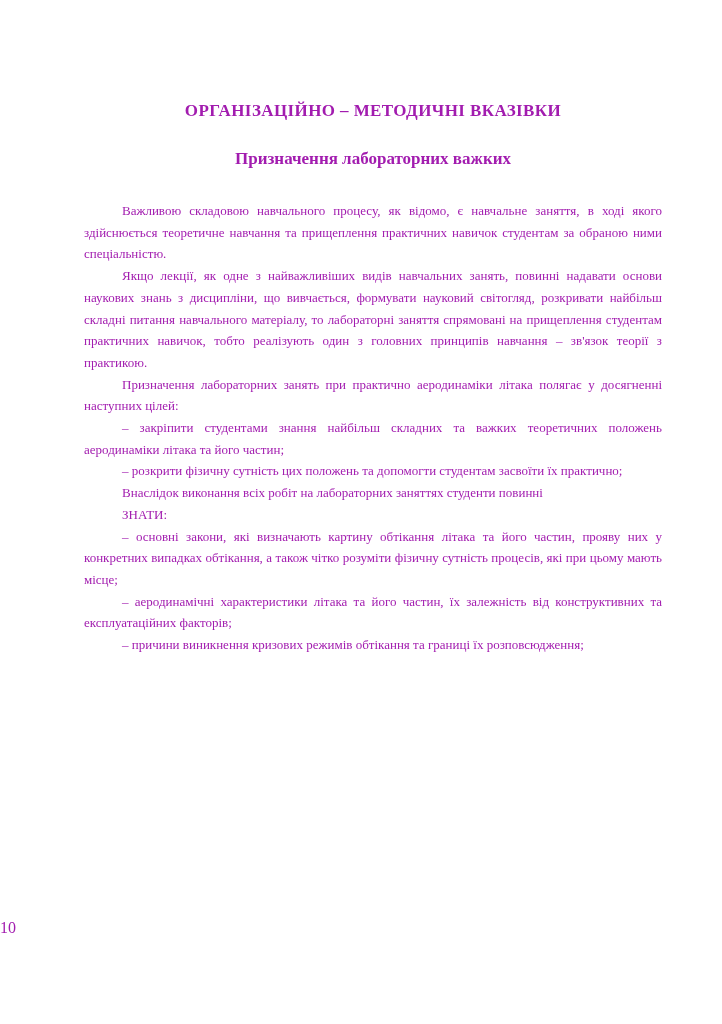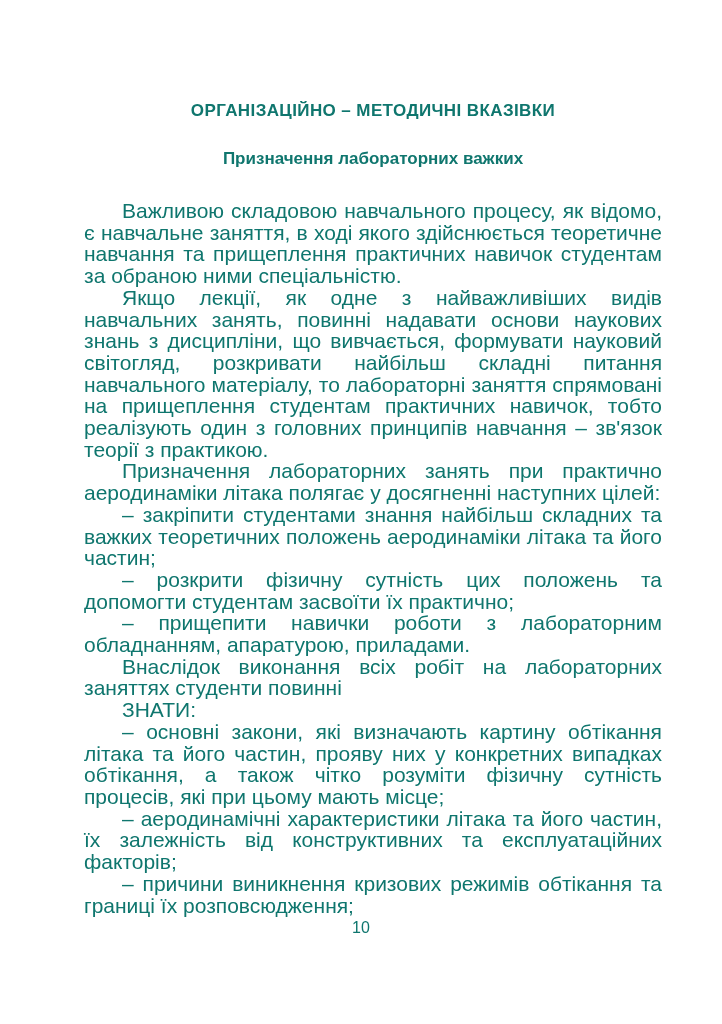--- a/index.html
+++ b/index.html
@@ -5,22 +5,22 @@
     html, body {
       margin: 0;
       padding: 0;
       background: #ffffff;
     }
     .page {
       position: relative;
       width: 722px;
       height: 1024px;
       background: #ffffff;
-      font-family: Liberation Sans, sans-serif;
-      color: #0f766e;
+      font-family: Liberation Serif, serif;
+      color: #a21caf;
       overflow: hidden;
       box-sizing: border-box;
       padding-left: 45px;
     }
     .content {
       position: absolute;
       left: 84px;
       top: 100px;
       width: 578px;
     }
@@ -37,50 +37,48 @@
       text-align: center;
       font-weight: bold;
       font-size: 17px;
       line-height: 22px;
     }
     .body-text {
       margin-top: 30px;
     }
     .para {
       margin: 0;
-      font-size: 21px;
+      font-size: 13px;
       line-height: 21.7px;
       text-align: justify;
       text-indent: 38px;
       hyphens: none;
     }
     .page-number {
       position: absolute;
       left: 0;
       right: 0;
       top: 918px;
-      text-align: center;
       font-size: 16px;
       line-height: 20px;
     }
   </style>
 </head>
 <body>
 
 <div class="page">
   <div class="content">
     <h1 class="doc-title">ОРГАНІЗАЦІЙНО – МЕТОДИЧНІ  ВКАЗІВКИ</h1>
     <h2 class="doc-subtitle">Призначення лабораторних важких</h2>
     <div class="body-text">
       <p class="para">Важливою складовою навчального процесу, як відомо, є навчальне заняття, в ході якого здійснюється теоретичне навчання та прищеплення практичних навичок студентам за обраною ними спеціальністю.</p>
       <p class="para">Якщо лекції, як одне з найважливіших видів навчальних занять, повинні надавати основи наукових знань з дисципліни, що вивчається, формувати науковий світогляд, розкривати найбільш складні питання навчального матеріалу, то лабораторні заняття спрямовані на прищеплення студентам практичних навичок, тобто реалізують один з головних принципів навчання – зв'язок теорії з практикою.</p>
       <p class="para">Призначення лабораторних занять при практично аеродинаміки літака полягає у досягненні наступних цілей:</p>
       <p class="para">– закріпити студентами знання найбільш складних та важких теоретичних положень аеродинаміки літака та його частин;</p>
       <p class="para">– розкрити фізичну сутність цих положень та допомогти студентам засвоїти їх практично;</p>
-      <p class="para">– прищепити навички роботи з лабораторним обладнанням, апаратурою, приладами.</p>
       <p class="para">Внаслідок виконання всіх робіт на лабораторних заняттях студенти повинні</p>
       <p class="para">ЗНАТИ:</p>
       <p class="para">– основні закони, які визначають картину обтікання літака та його частин, прояву них у конкретних випадках обтікання, а також чітко розуміти фізичну сутність процесів, які при цьому мають місце;</p>
       <p class="para">– аеродинамічні характеристики літака та його частин, їх залежність від конструктивних та експлуатаційних факторів;</p>
       <p class="para">– причини виникнення кризових режимів обтікання та границі їх розповсюдження;</p>
     </div>
   </div>
   <div class="page-number">10</div>
 </div>
 

